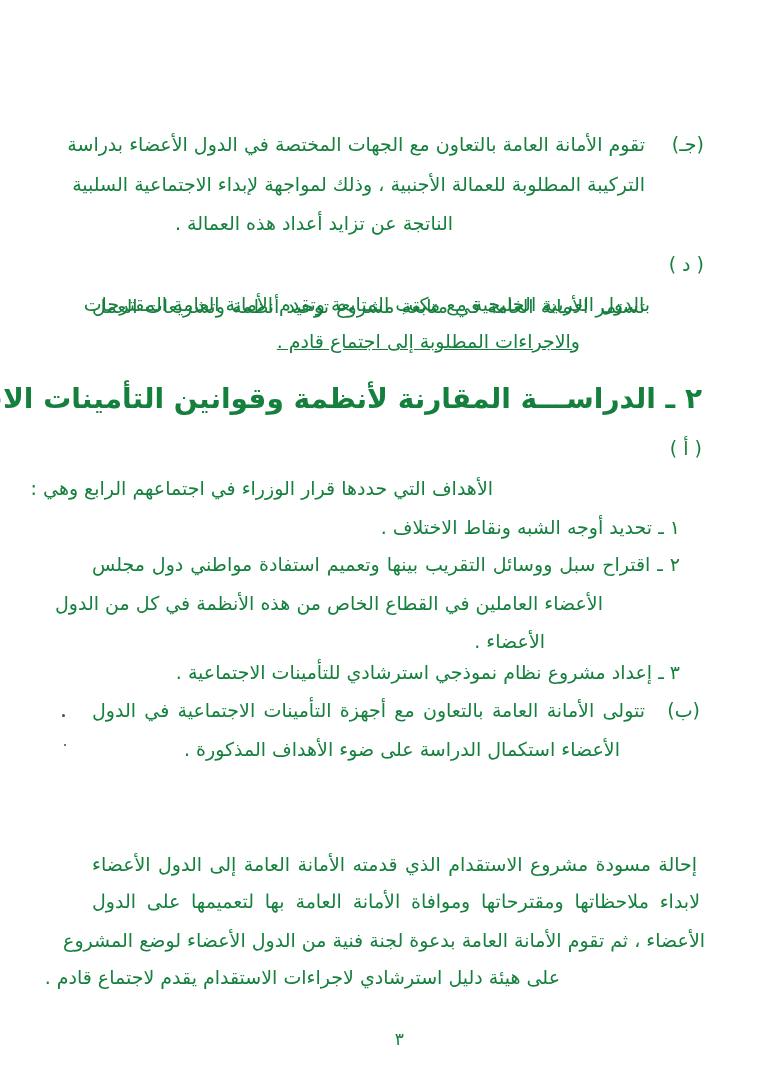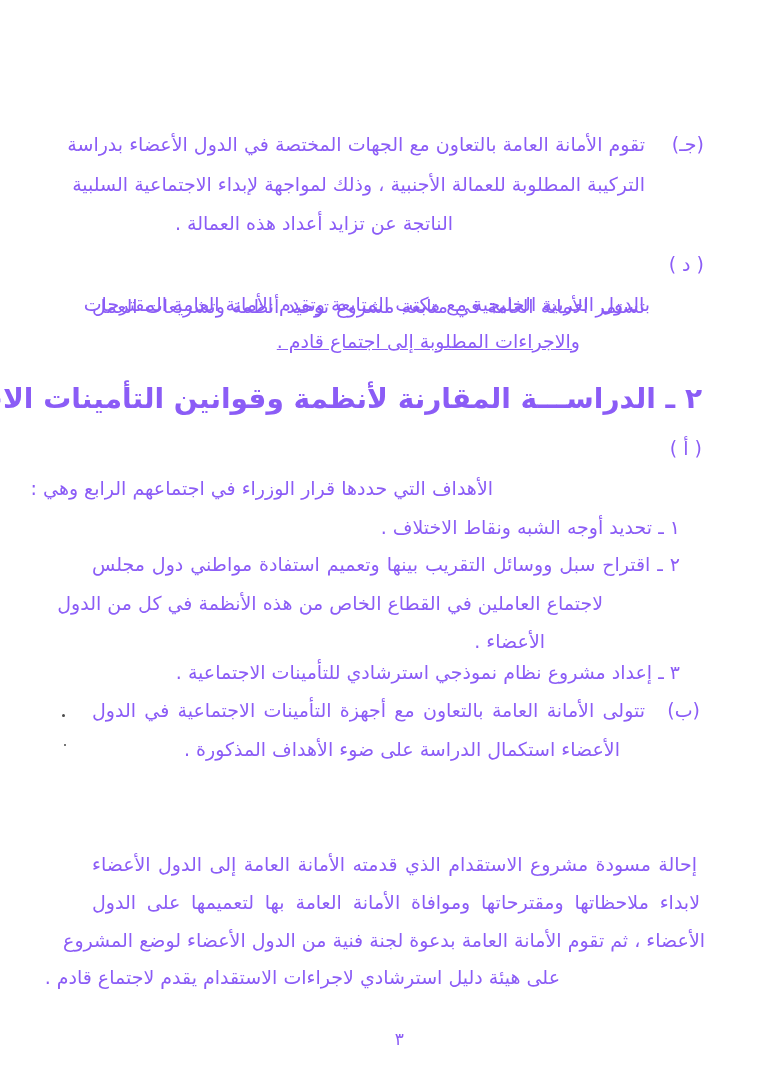--- a/index.html
+++ b/index.html
@@ -10,21 +10,21 @@
     overflow:hidden;
     font-family:"DejaVu Sans", sans-serif;
     color:#1f1f1f;
   }
   .ln {
     position:absolute;
     direction:rtl;
     white-space:nowrap;
     font-size:19px;
     line-height:30px;
-    color:#8b5cf6;
+    color:#15803d;
   }
   
   .j {
     text-align:justify;
     text-align-last:justify;
   }
   .marker { letter-spacing:1px; }
   .heading {
     font-weight:700;
     font-size:28px;
@@ -52,32 +52,32 @@
   <div class="ln" style="top:326px; right:188px;text-decoration:underline;">والاجراءات المطلوبة إلى اجتماع قادم .</div>
 
   <div class="ln heading" style="top:384px; right:66px;">٢ ـ الدراســـة المقارنة لأنظمة وقوانين التأمينات الاجتماعية :</div>
 
   <div class="ln marker" style="top:433px; right:66px;">( أ )</div>
   <div class="ln" style="top:473px; right:275px;">الأهداف التي حددها قرار الوزراء في اجتماعهم الرابع وهي :</div>
 
   <div class="ln" style="top:512px; right:88px;">١ ـ تحديد أوجه الشبه ونقاط الاختلاف .</div>
 
   <div class="ln j" style="top:549px; right:88px; width:588px;">٢ ـ اقتراح سبل ووسائل التقريب بينها وتعميم استفادة مواطني دول مجلس</div>
-  <div class="ln j" style="top:588px; right:165px; width:460px;">لاجتماع العاملين في القطاع الخاص من هذه الأنظمة في كل من الدول</div>
+  <div class="ln j" style="top:588px; right:165px; width:460px;">الأعضاء العاملين في القطاع الخاص من هذه الأنظمة في كل من الدول</div>
   <div class="ln" style="top:626px; right:223px;">الأعضاء .</div>
 
   <div class="ln" style="top:657px; right:88px;">٣ ـ إعداد مشروع نظام نموذجي استرشادي للتأمينات الاجتماعية .</div>
 
   <div class="ln marker" style="top:695px; right:68px;">(ب)</div>
   <div class="ln j" style="top:695px; right:123px; width:553px;">تتولى الأمانة العامة بالتعاون مع أجهزة التأمينات الاجتماعية في الدول</div>
   <div class="ln" style="top:734px; right:148px;">الأعضاء استكمال الدراسة على ضوء الأهداف المذكورة .</div>
 
 
   <div class="ln j" style="top:849px; right:71px; width:605px;">إحالة مسودة مشروع الاستقدام الذي قدمته الأمانة العامة إلى الدول الأعضاء</div>
-  <div class="ln j" style="top:887px; right:68px; width:608px;">لابداء ملاحظاتها ومقترحاتها وموافاة الأمانة العامة بها لتعميمها على الدول</div>
+  <div class="ln j" style="top:887px; right:68px; width:608px;font-family:Liberation Serif, serif;">لابداء ملاحظاتها ومقترحاتها وموافاة الأمانة العامة بها لتعميمها على الدول</div>
   <div class="ln j" style="top:925px; right:63px; width:613px;">الأعضاء ، ثم تقوم الأمانة العامة بدعوة لجنة فنية من الدول الأعضاء لوضع المشروع</div>
   <div class="ln" style="top:962px; right:208px;">على هيئة دليل استرشادي لاجراءات الاستقدام يقدم لاجتماع قادم .</div>
 
   <div class="ln pagenum" style="top:1024px; right:364px;">٣</div>
 
   <div class="speck" style="left:62px; top:714px; width:3px; height:3px;"></div>
   <div class="speck" style="left:64px; top:744px; width:2px; height:2px;"></div>
 
 </div>
 

